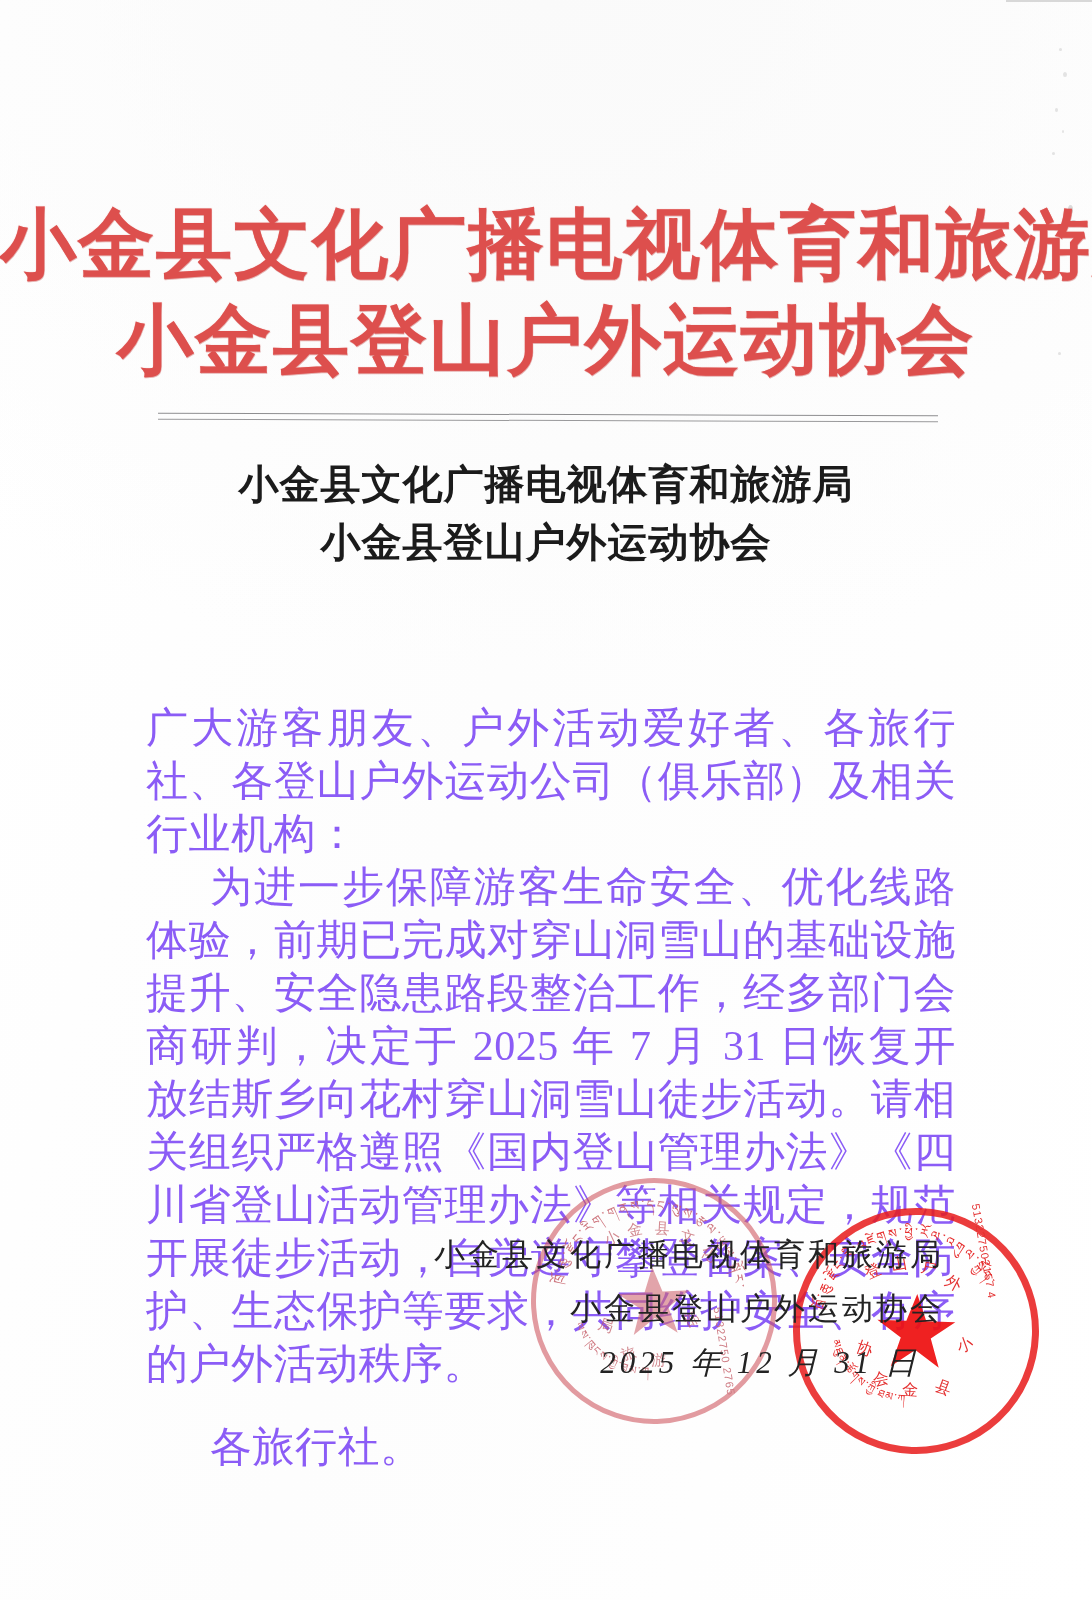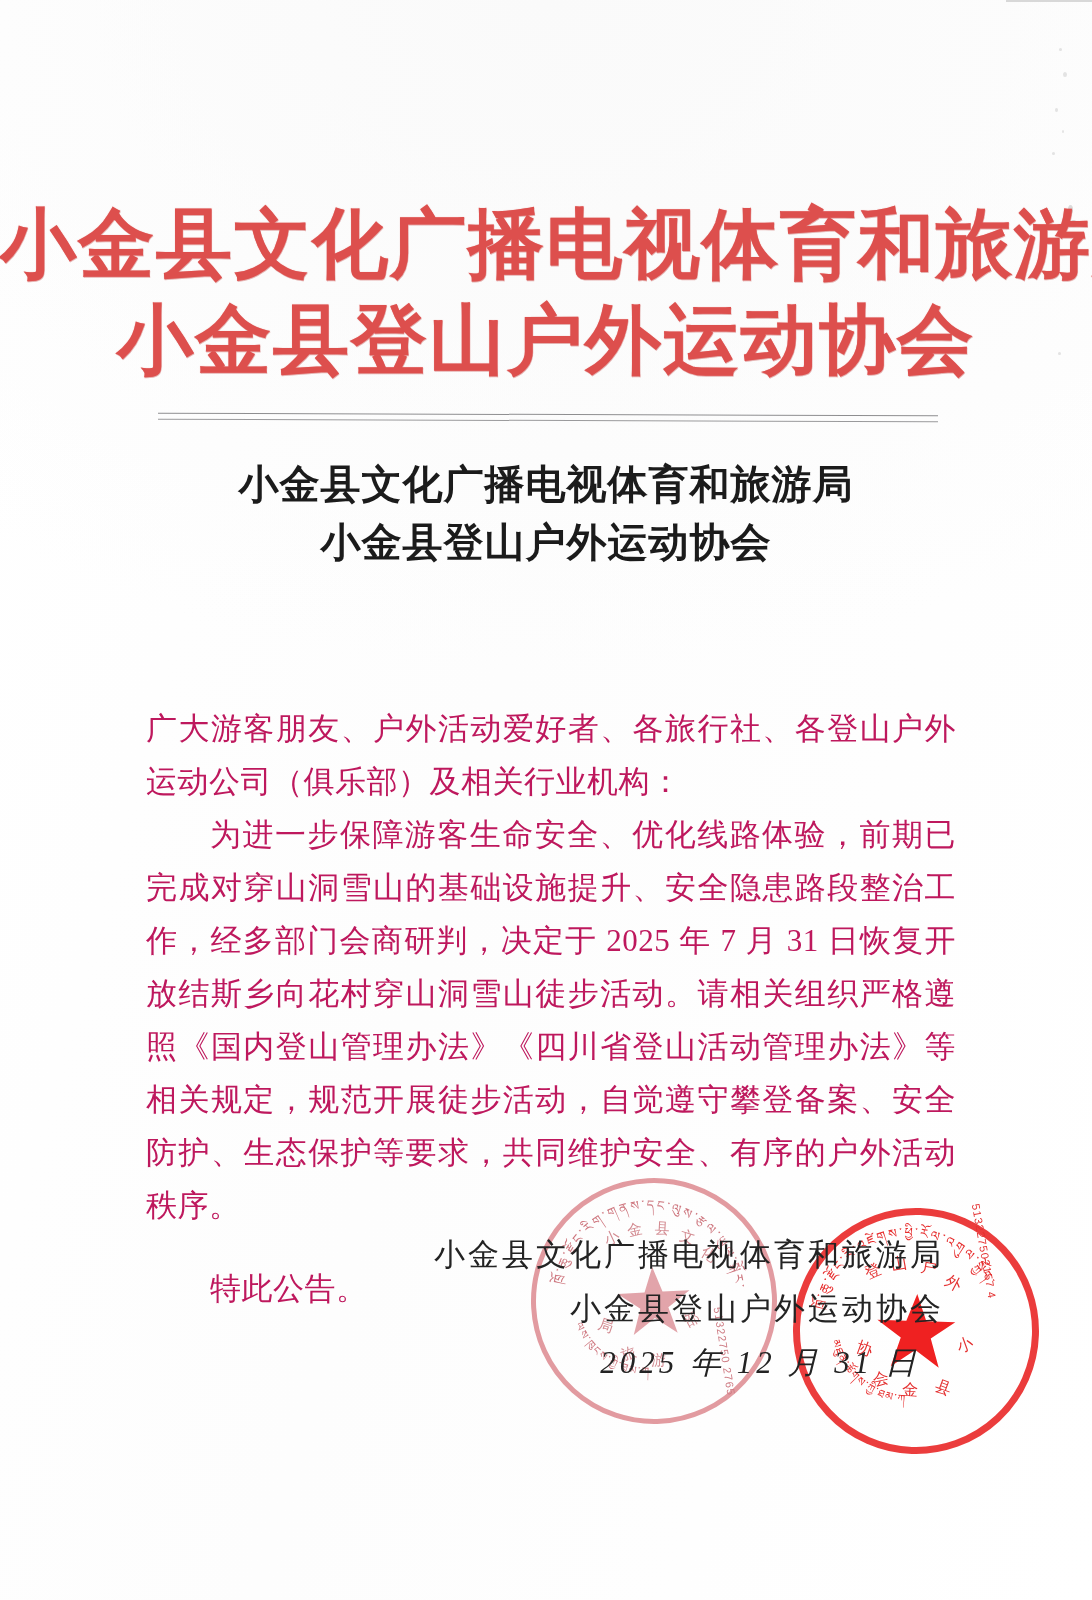--- a/index.html
+++ b/index.html
@@ -100,23 +100,23 @@
 
   
   .body-block {
     position: absolute;
     top: 702px;
     left: 146px;
     width: 810px;
   }
   .para {
     font-family: "Liberation Serif", "DejaVu Serif", serif;
-    font-size: 31px;
+    font-size: 42px;
     line-height: 53px;
-    color: #be185d;
+    color: #8b5cf6;
     text-align: justify;
     text-justify: inter-character;
     letter-spacing: 0.5px;
     margin: 0;
   }
   .para.indent {
     text-indent: 64px;
   }
   .para + .para {
     margin-top: 0;
@@ -221,21 +221,21 @@
   </div>
 
   <div class="title-block">
     <div class="title-line">小金县文化广播电视体育和旅游局</div>
     <div class="title-line">小金县登山户外运动协会</div>
   </div>
 
   <div class="body-block">
     <p class="para">广大游客朋友、户外活动爱好者、各旅行社、各登山户外运动公司（俱乐部）及相关行业机构：</p>
     <p class="para indent">为进一步保障游客生命安全、优化线路体验，前期已完成对穿山洞雪山的基础设施提升、安全隐患路段整治工作，经多部门会商研判，决定于 2025 年 7 月 31 日恢复开放结斯乡向花村穿山洞雪山徒步活动。请相关组织严格遵照《国内登山管理办法》《四川省登山活动管理办法》等相关规定，规范开展徒步活动，自觉遵守攀登备案、安全防护、生态保护等要求，共同维护安全、有序的户外活动秩序。</p>
-    <p class="para closing">特此公告。</p>
+    <p class="para closing">各旅行社。</p>
   </div>
 
   <div class="seal seal-left">
     <div class="seal-arc-text">
       <svg width="226" height="226" viewBox="0 0 226 226">
         <defs>
           <path id="arcTopL" d="M 26,113 A 87,87 0 0 1 200,113"></path>
           <path id="arcBotL" d="M 34,113 A 79,79 0 0 0 192,113"></path>
         </defs>
         <text font-family="Liberation Serif, serif" font-size="13" fill="#c45a64" letter-spacing="2.2">

